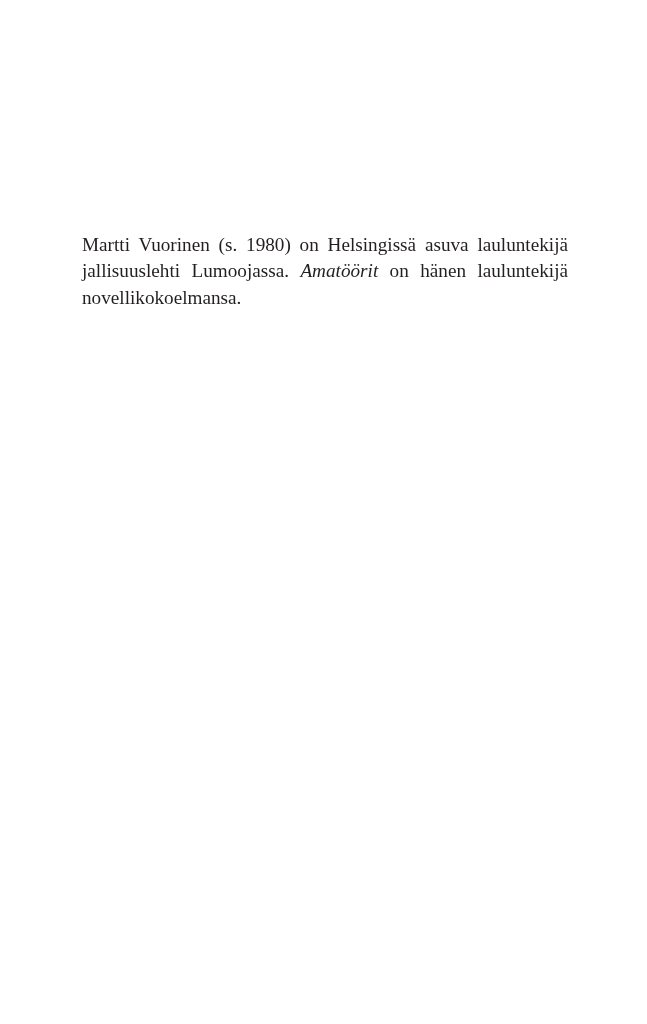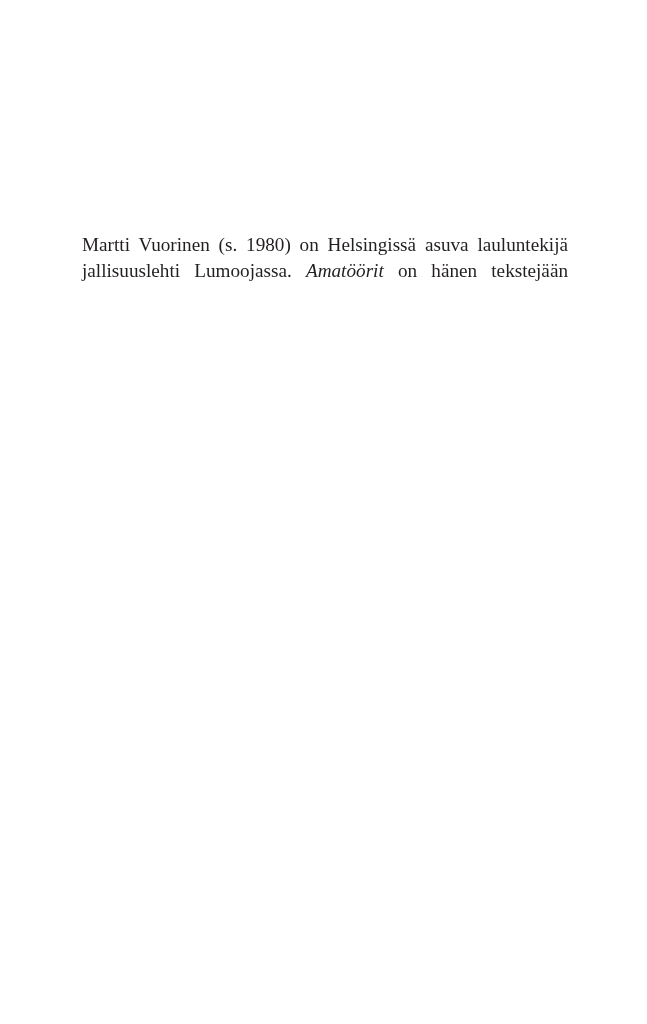--- a/index.html
+++ b/index.html
@@ -43,15 +43,16 @@
       text-align-last: left;
     }
     em { }
   </style>
 </head>
 <body>
 
 <div class="page">
   <p class="bio">
     <span class="line">Martti Vuorinen (s. 1980) on Helsingissä asuva lauluntekijä</span>
-    <span class="line"><span>jallisuuslehti Lumoojassa. </span><em>Amatöörit</em><span> on hänen tekstejään</span></span>
+    <span class="line"><span>jallisuuslehti Lumoojassa. </span><em>Amatöörit</em><span> on hänen lauluntekijä</span></span>
+    <span class="line last">novellikokoelmansa.</span>
   </p>
 </div>
 
 </body></html>

